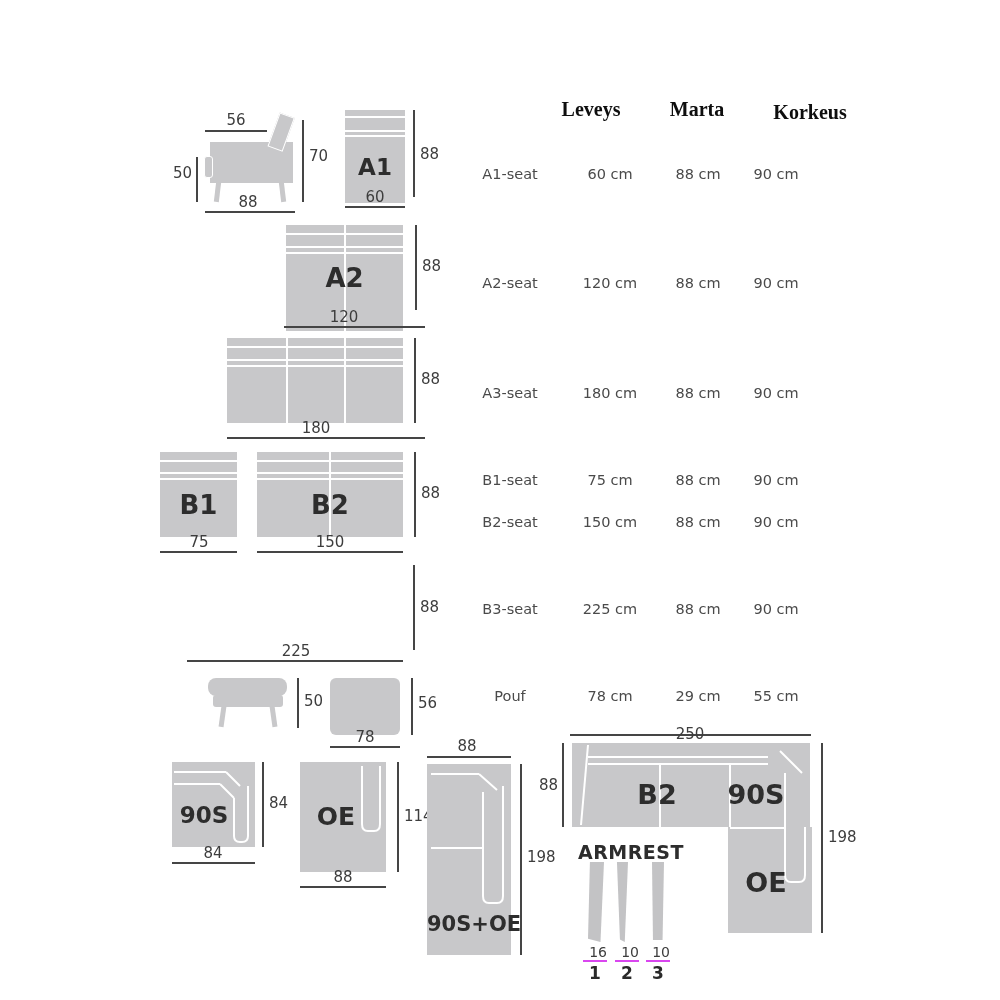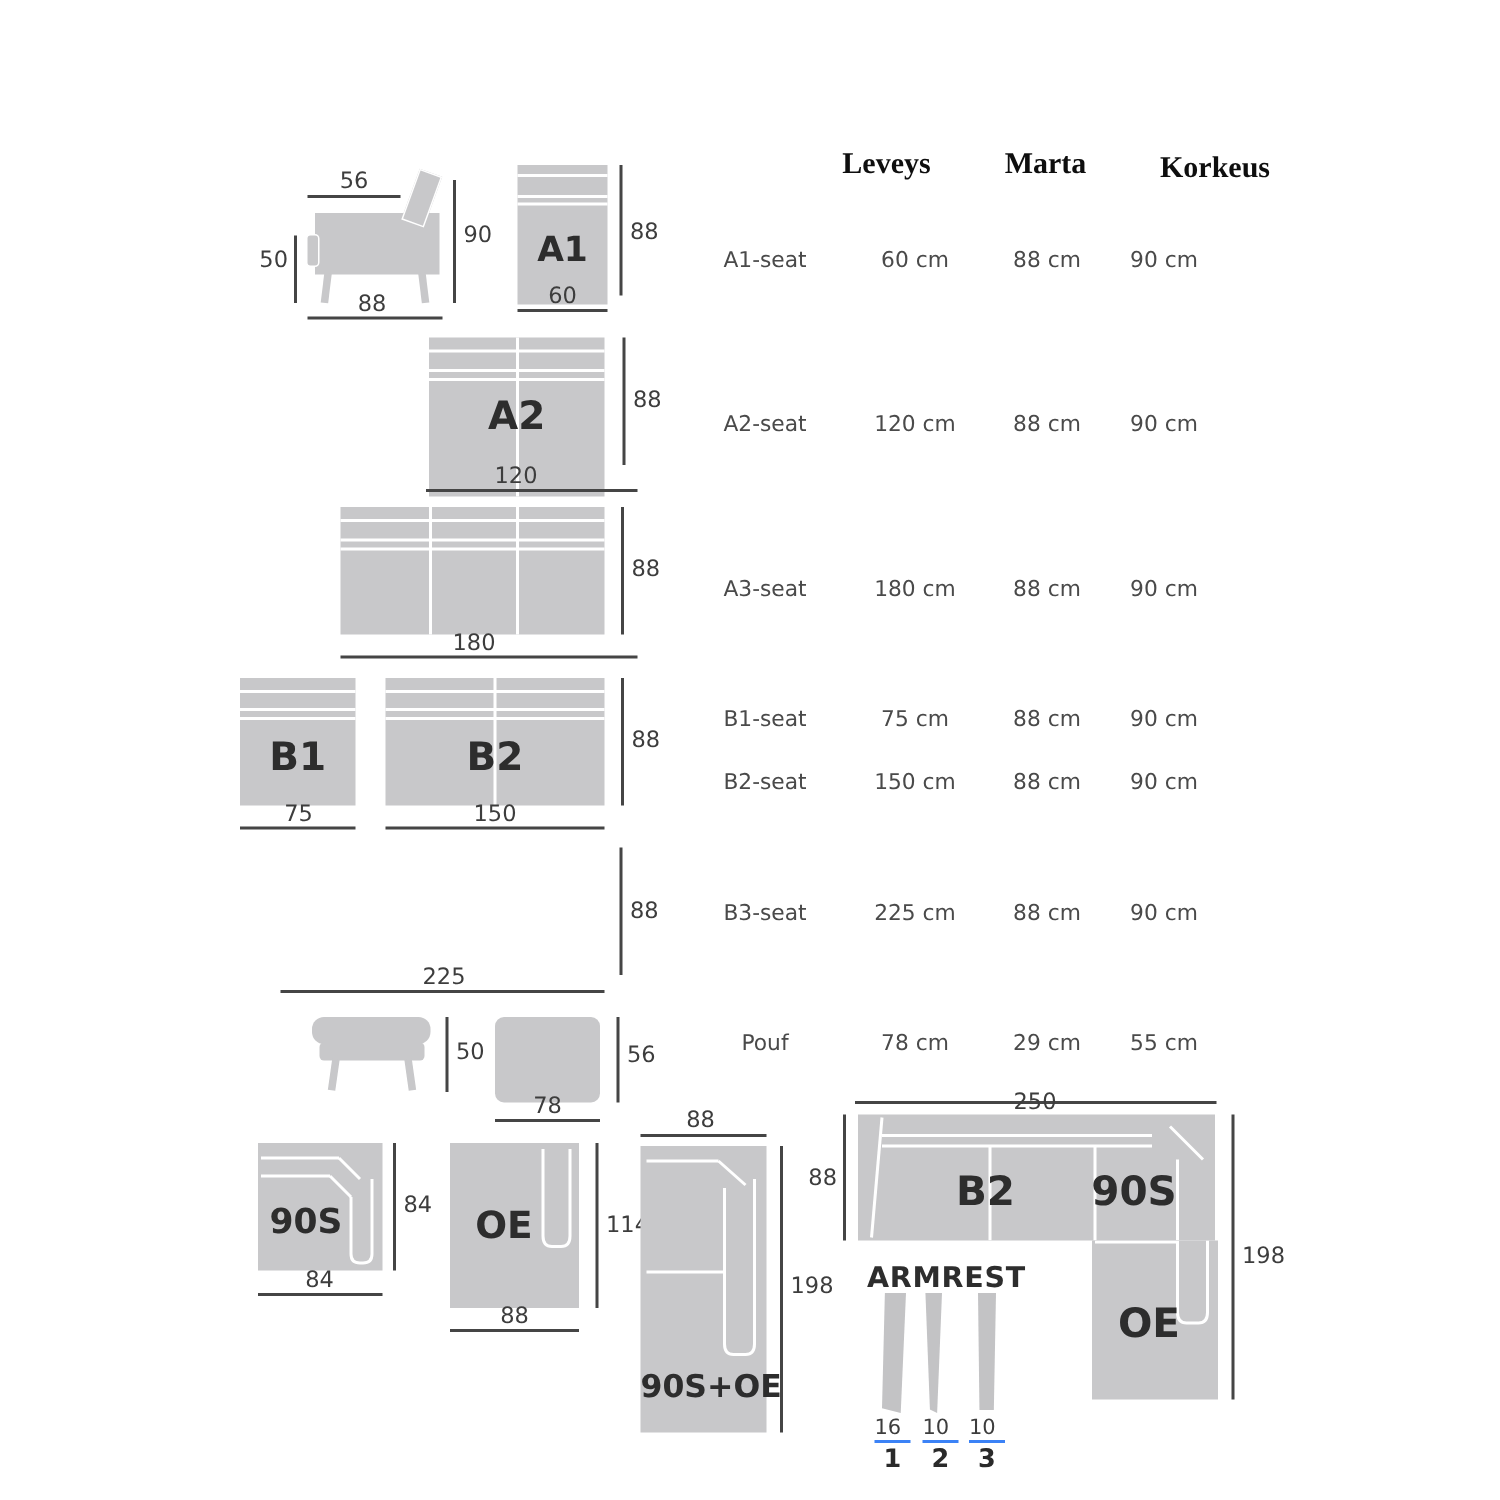--- a/index.html
+++ b/index.html
@@ -22,21 +22,21 @@
   .vline{position:absolute;width:2px;background:#454545;}
   .dim{position:absolute;font-size:15px;color:#3d3d3d;text-align:center;white-space:nowrap;}
   .dim.r{text-align:right;}
   .dim.l{text-align:left;}
   .part{position:absolute;background:#c8c8ca;}
   .ovl{position:absolute;left:0;top:0;}
   .ovl path{fill:none;stroke:#ffffff;stroke-width:2;}
   
   .ar-title{position:absolute;font-weight:bold;font-size:19px;color:#2d2d2d;text-align:center;letter-spacing:.5px;}
   .wedge{position:absolute;background:#c3c3c5;}
-  .ar-size{position:absolute;font-size:14px;color:#3d3d3d;text-align:left;border-bottom:2px solid #3b82f6;padding-bottom:0;}
+  .ar-size{position:absolute;font-size:14px;color:#3d3d3d;text-align:right;border-bottom:2px solid #d946ef;padding-bottom:0;}
   .ar-num{position:absolute;font-size:17px;font-weight:bold;color:#2a2a2a;text-align:center;}
 </style>
 </head>
 <body>
 
 <div class="canvas">
 
 
   <div class="th" style="left:548px;top:98px;width:86px">Leveys</div>
   <div class="th" style="left:654px;top:98px;width:86px">Marta</div>
@@ -80,21 +80,21 @@
   <div class="part" style="left:210px;top:142px;width:83px;height:41px"></div>
   <div class="part" style="left:204px;top:156px;width:7px;height:20px;border-radius:3px;border:1px solid #fff"></div>
   <div class="part" style="left:267px;top:113px;width:14px;height:34px;transform:rotate(20deg);transform-origin:50% 100%;border:1px solid #fff"></div>
   <div class="part" style="left:215px;top:182px;width:5px;height:20px;transform:rotate(7deg)"></div>
   <div class="part" style="left:280px;top:182px;width:5px;height:20px;transform:rotate(-7deg)"></div>
   <div class="hline" style="left:205px;top:130px;width:62px"></div>
   <span class="dim" style="left:216px;top:111px;width:40px">56</span>
   <div class="vline" style="left:196px;top:157px;height:45px"></div>
   <span class="dim r" style="left:168px;top:164px;width:24px">50</span>
   <div class="vline" style="left:302px;top:120px;height:82px"></div>
-  <span class="dim l" style="left:309px;top:147px;width:30px">90</span>
+  <span class="dim l" style="left:309px;top:147px;width:30px">70</span>
   <div class="hline" style="left:205px;top:211px;width:90px"></div>
   <span class="dim" style="left:228px;top:193px;width:40px">88</span>
 
   <div class="mod" style="left:345px;top:110px;width:60px;height:93px">
     <i class="sh" style="top:6px"></i>
       <i class="sh" style="top:20px"></i>
       <i class="sh" style="top:25px"></i>
     <span class="lbl" style="top:44px;font-size:23px">A1</span>
   </div>
   <div class="vline" style="left:413px;top:110px;height:87px"></div>

